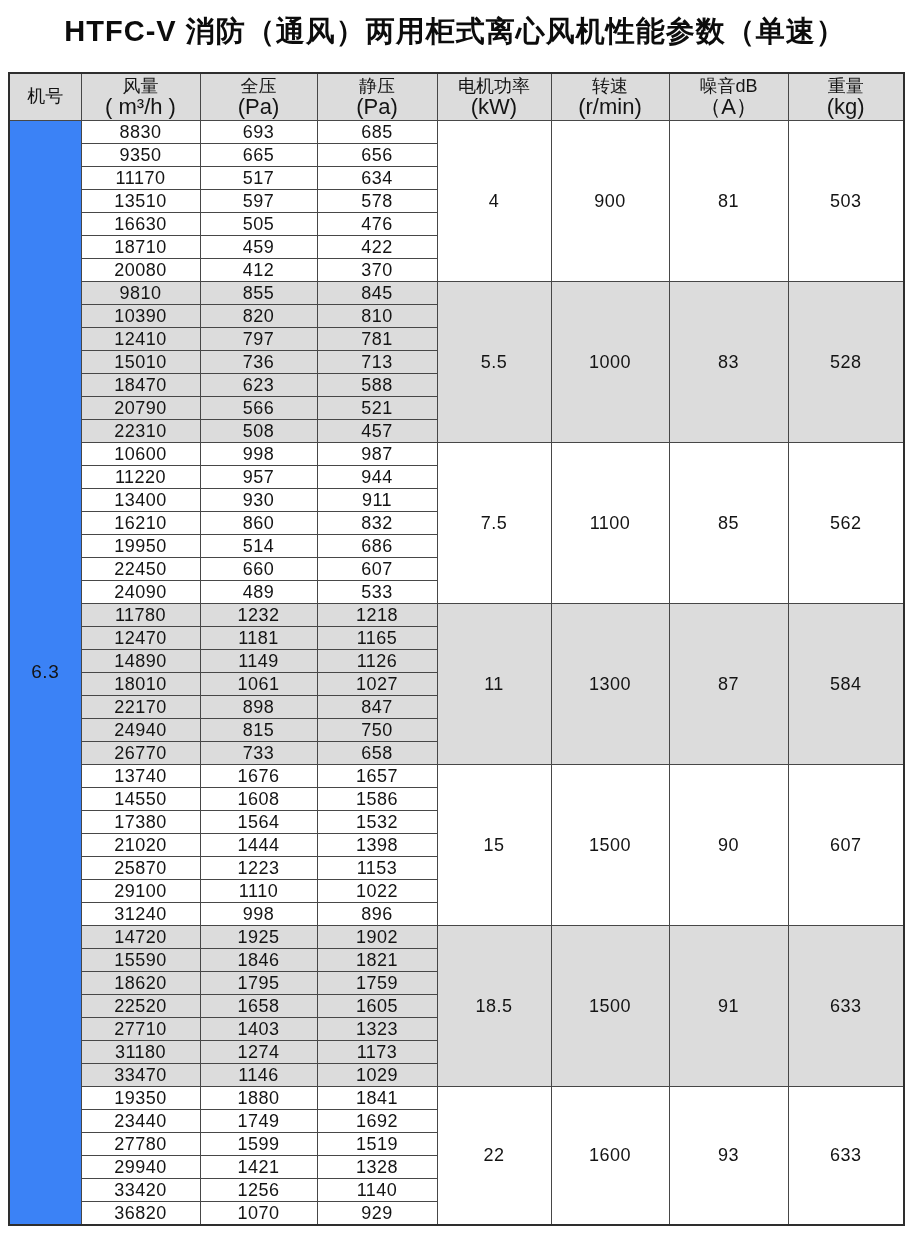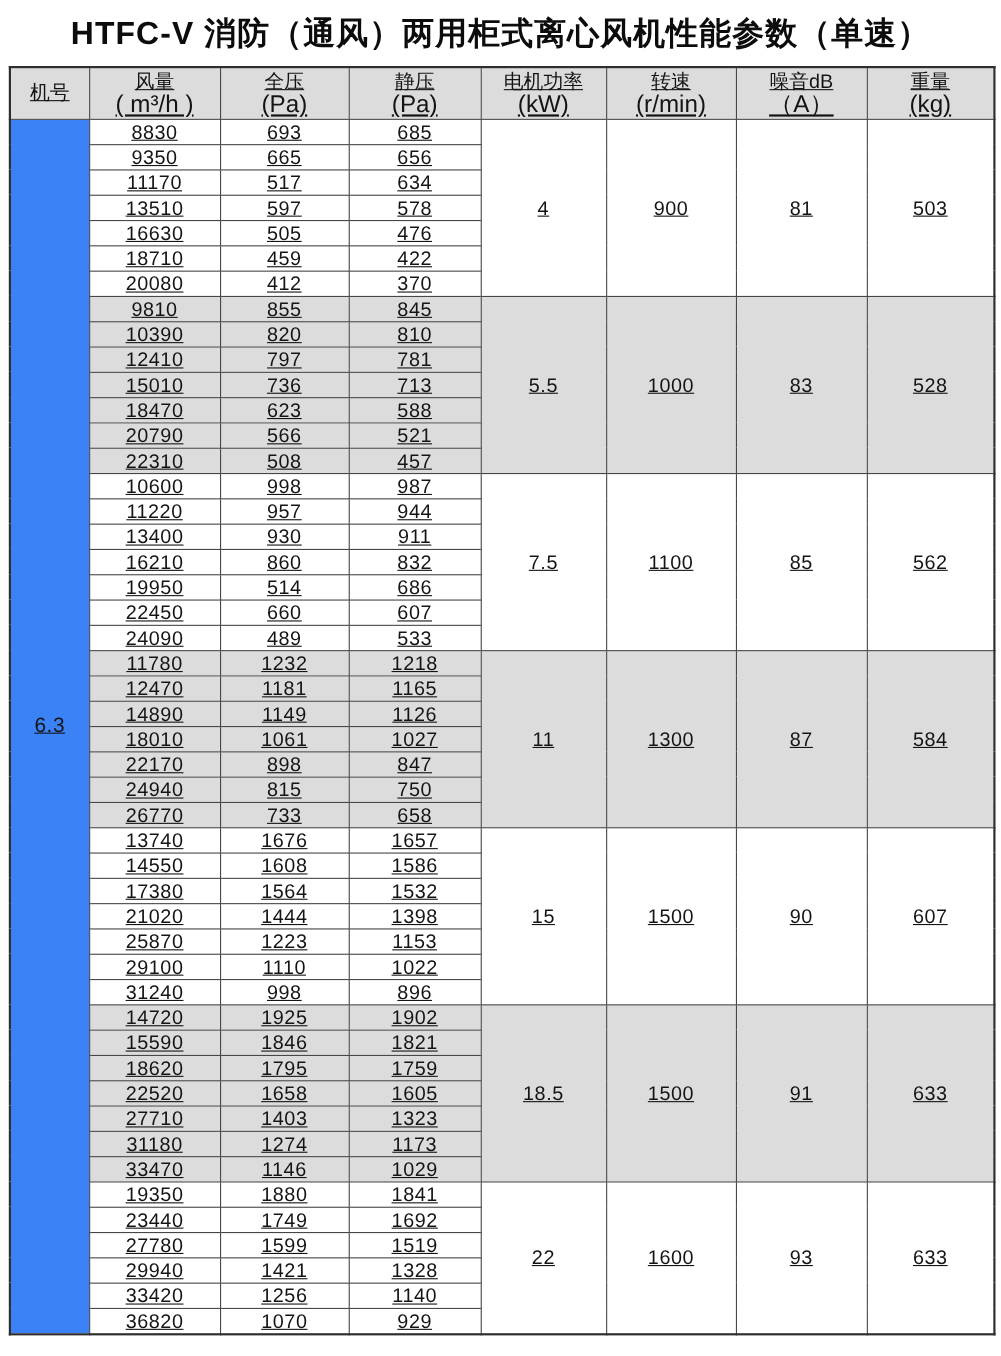--- a/index.html
+++ b/index.html
@@ -18,35 +18,34 @@
     font-family: "Liberation Sans", "DejaVu Sans", sans-serif;
     color: var(--text);
   }
   .page {
     position: relative;
     width: 910px;
     height: 1233px;
     overflow: hidden;
   }
   .page-title {
-    margin: 13px 0 10px 0;
+    margin: 13px 0 22px 0;
     text-align: center;
     font-size: 29px;
     font-weight: bold;
     letter-spacing: 1px;
     line-height: 37px;
     color: #0c0c0c;
   }
   table.spec-table {
     border-collapse: collapse;
     table-layout: fixed;
     margin-left: 8px;
     width: 895px;
     border: 2px solid var(--outer-border);
-    text-decoration: underline;
   }
   .spec-table th,
   .spec-table td {
     border: 1px solid var(--border);
     text-align: center;
     vertical-align: middle;
     padding: 0;
     overflow: hidden;
     white-space: nowrap;
   }

